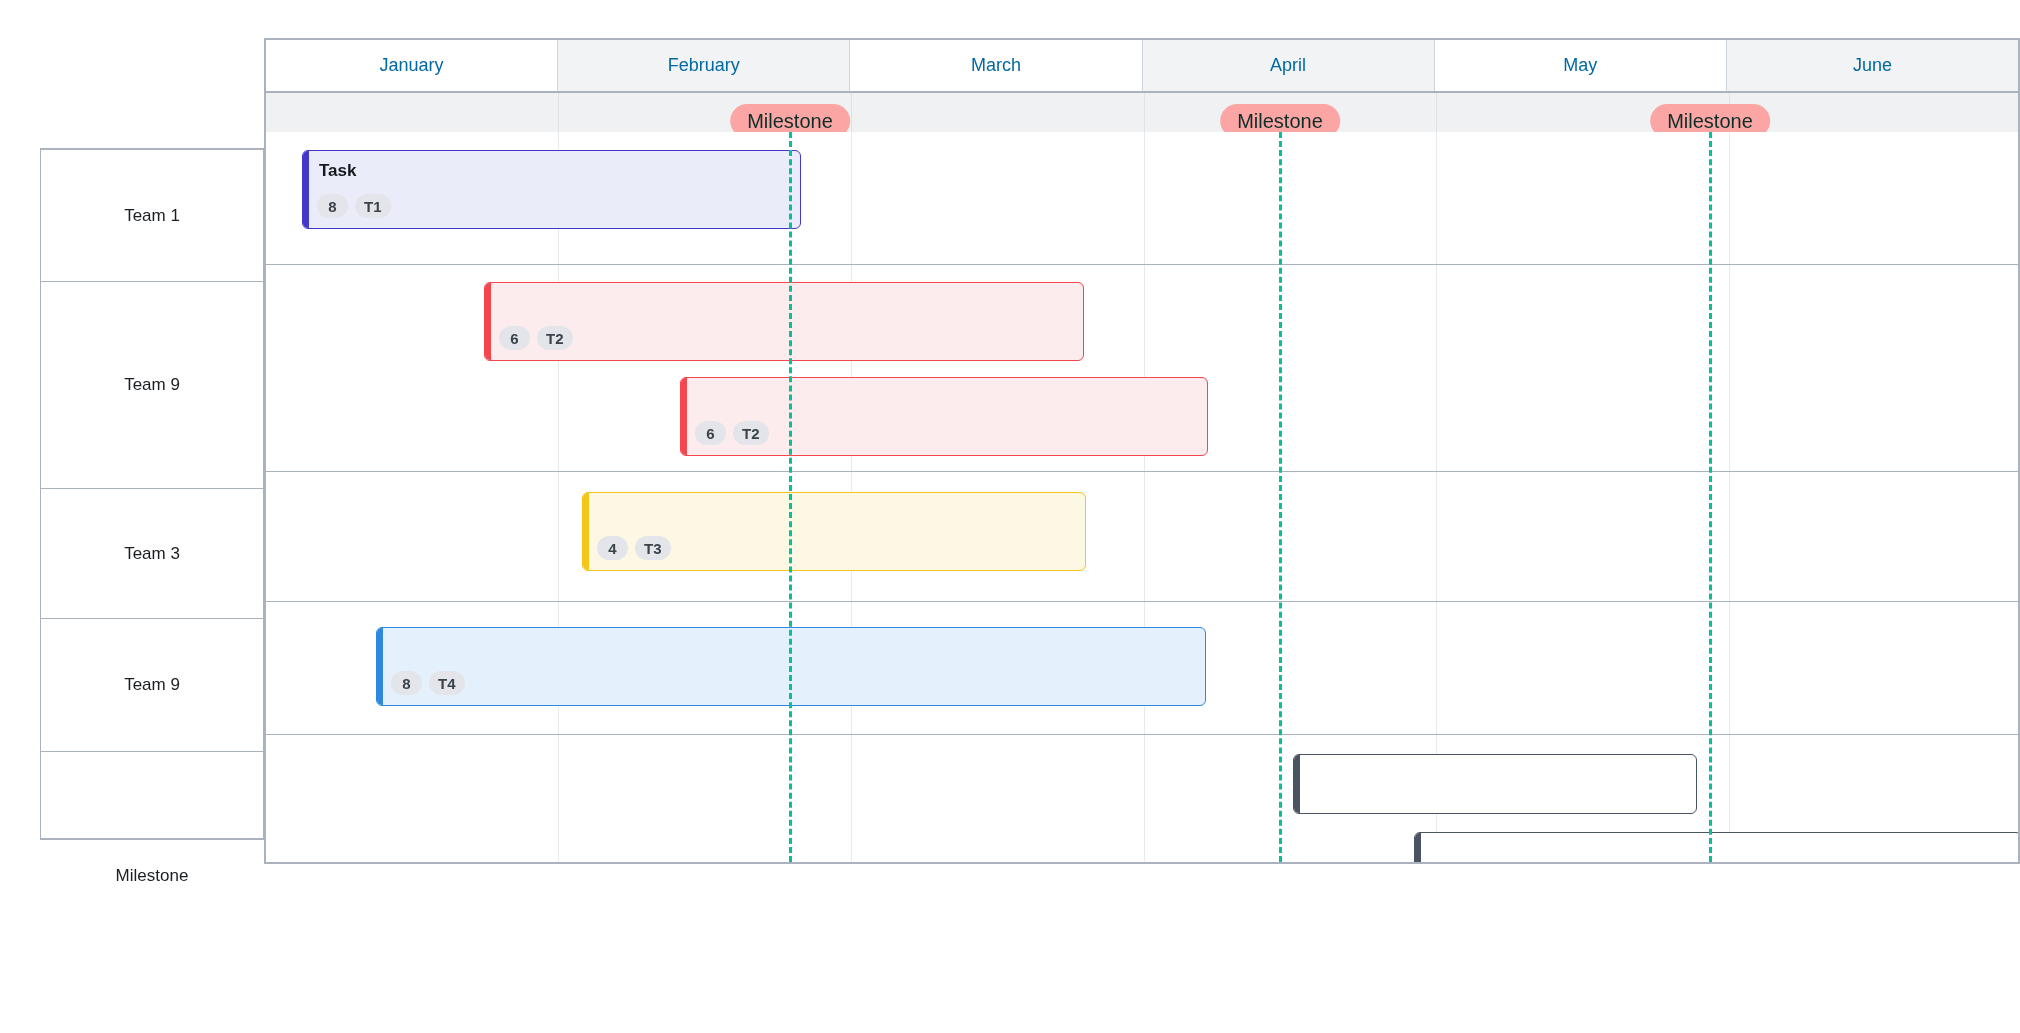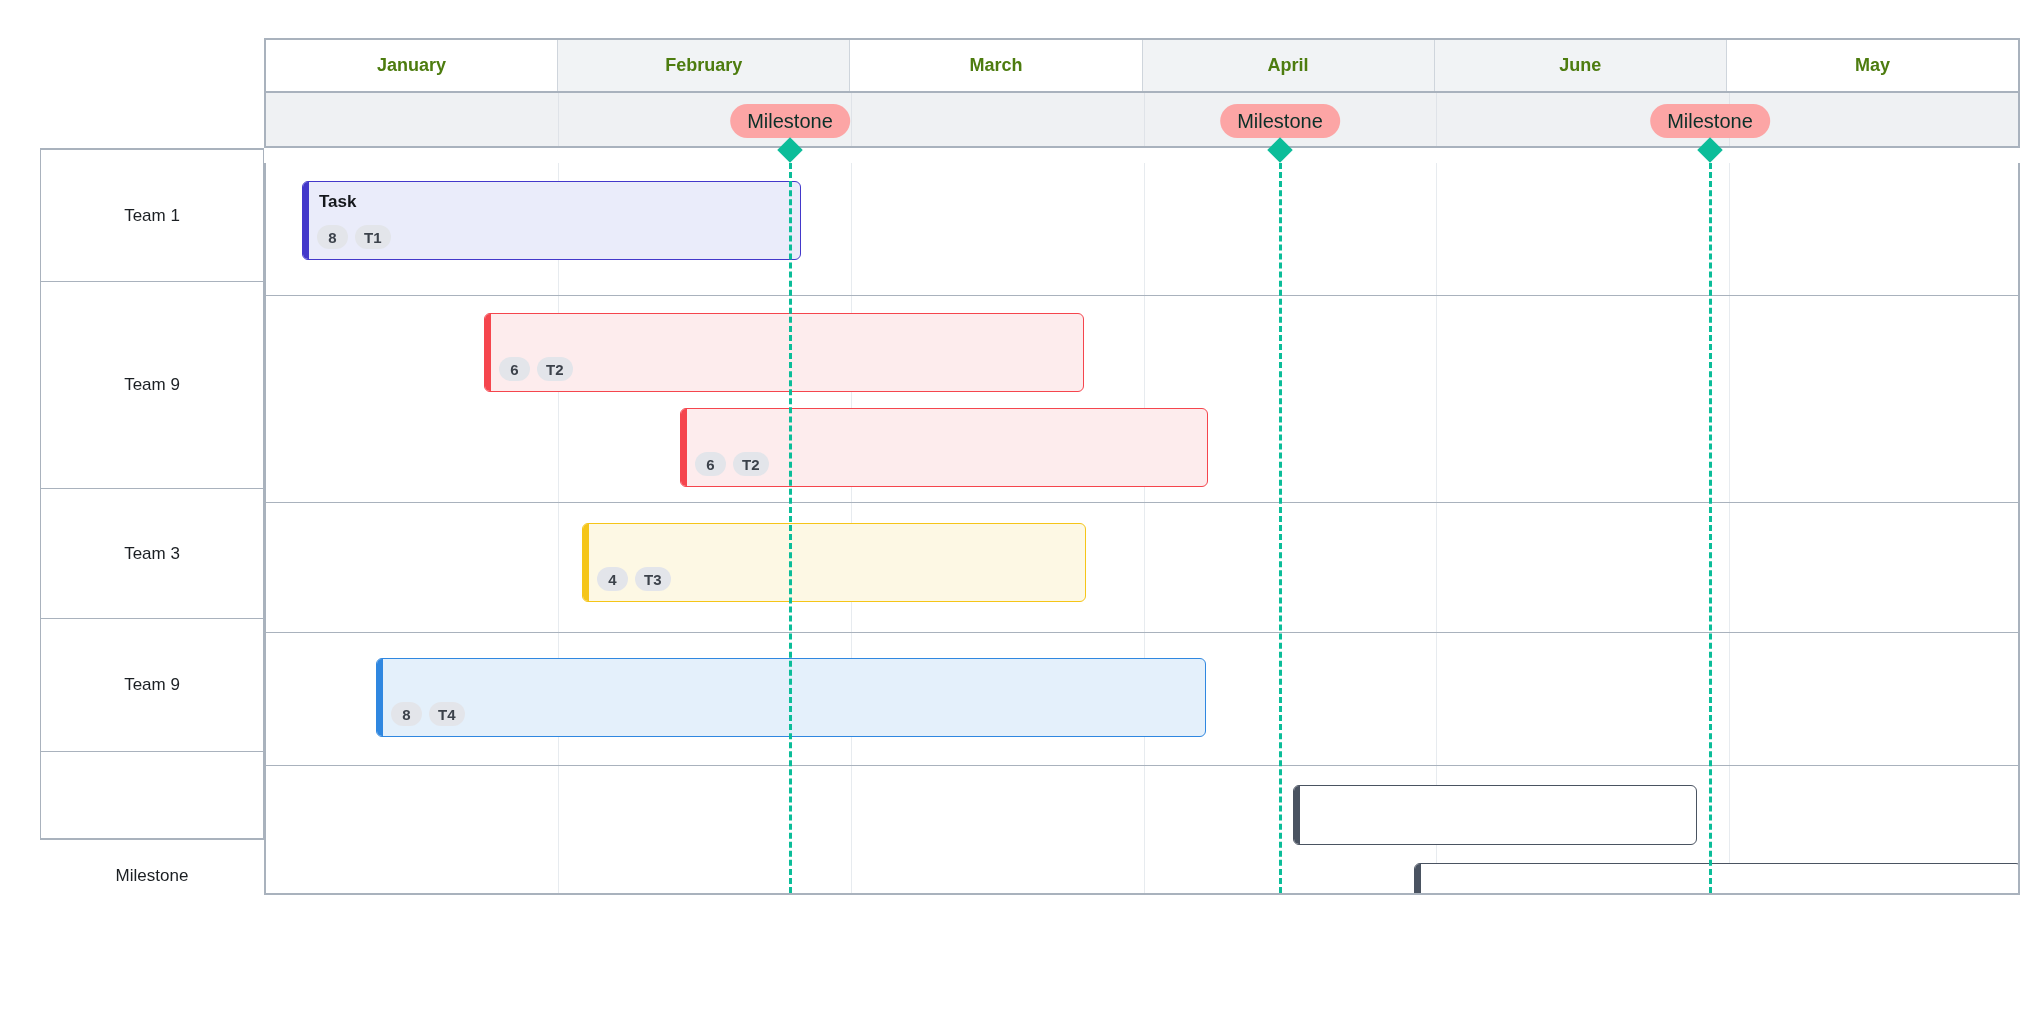--- a/index.html
+++ b/index.html
@@ -18,38 +18,38 @@
              box-sizing:border-box;border-bottom:1px solid #a9b2bd;color:#1b1f23;font-size:17px;}
   .row-label:last-child{border-bottom:none;}
 
   
   #timeline{position:absolute;left:264px;top:38px;width:1756px;height:962px;box-sizing:border-box;}
 
   
   #month-header{position:absolute;left:0;top:0;width:1756px;height:55px;
                 border:2px solid #a9b2bd;box-sizing:border-box;display:flex;background:#fff;}
   .month-cell{flex:1 1 0;display:flex;align-items:center;justify-content:center;
-              font-size:18px;font-weight:bold;color:#4d7c0f;box-sizing:border-box;
+              font-size:18px;font-weight:normal;color:#0369a1;box-sizing:border-box;
               border-right:1px solid #cfd5dc;}
   .month-cell:last-child{border-right:none;}
   .month-cell.alt{background:#f1f3f5;}
 
   
   #milestone-band{position:absolute;left:0;top:55px;width:1756px;height:55px;
                   background:#eff1f3;border-left:2px solid #a9b2bd;border-right:2px solid #a9b2bd;
                   border-bottom:2px solid #a9b2bd;box-sizing:border-box;}
   .ms-col-div{position:absolute;top:0;width:1px;height:100%;background:#dfe3e8;}
   .milestone{position:absolute;top:11px;transform:translateX(-50%);
              background:#fca5a5;color:#0b2f28;border-radius:999px;
              padding:7px 17px;font-size:20px;white-space:nowrap;line-height:1;}
   .ms-diamond{position:absolute;top:48px;width:18px;height:18px;margin-left:-9px;
               background:#0bbd99;transform:rotate(45deg);}
 
   
-  #body-grid{position:absolute;left:0;top:125px;width:1756px;height:732px;
+  #body-grid{position:absolute;left:0;top:94px;width:1756px;height:732px;
              border:2px solid #a9b2bd;border-top:none;box-sizing:border-box;background:#fff;overflow:hidden;}
   .grid-col{position:absolute;top:0;width:1px;height:100%;background:#e7ebef;}
   .grid-row-sep{position:absolute;left:0;width:100%;height:1px;background:#a9b2bd;}
 
   
   .ms-line{position:absolute;top:0;width:0;height:100%;
            border-left:3px dashed #0bbd99;margin-left:-1px;}
 
   
   .bar{position:absolute;box-sizing:border-box;border-radius:6px;overflow:hidden;
@@ -85,22 +85,22 @@
     </div>
   </div>
 
   <div id="timeline">
 
     <div id="month-header">
       <div class="month-cell">January</div>
       <div class="month-cell alt">February</div>
       <div class="month-cell">March</div>
       <div class="month-cell alt">April</div>
+      <div class="month-cell">May</div>
       <div class="month-cell alt">June</div>
-      <div class="month-cell">May</div>
     </div>
 
     <div id="milestone-band">
       <div class="ms-col-div" style="left:292px;"></div>
       <div class="ms-col-div" style="left:585px;"></div>
       <div class="ms-col-div" style="left:878px;"></div>
       <div class="ms-col-div" style="left:1170px;"></div>
       <div class="ms-col-div" style="left:1463px;"></div>
 
       <div class="milestone" style="left:524px;">

